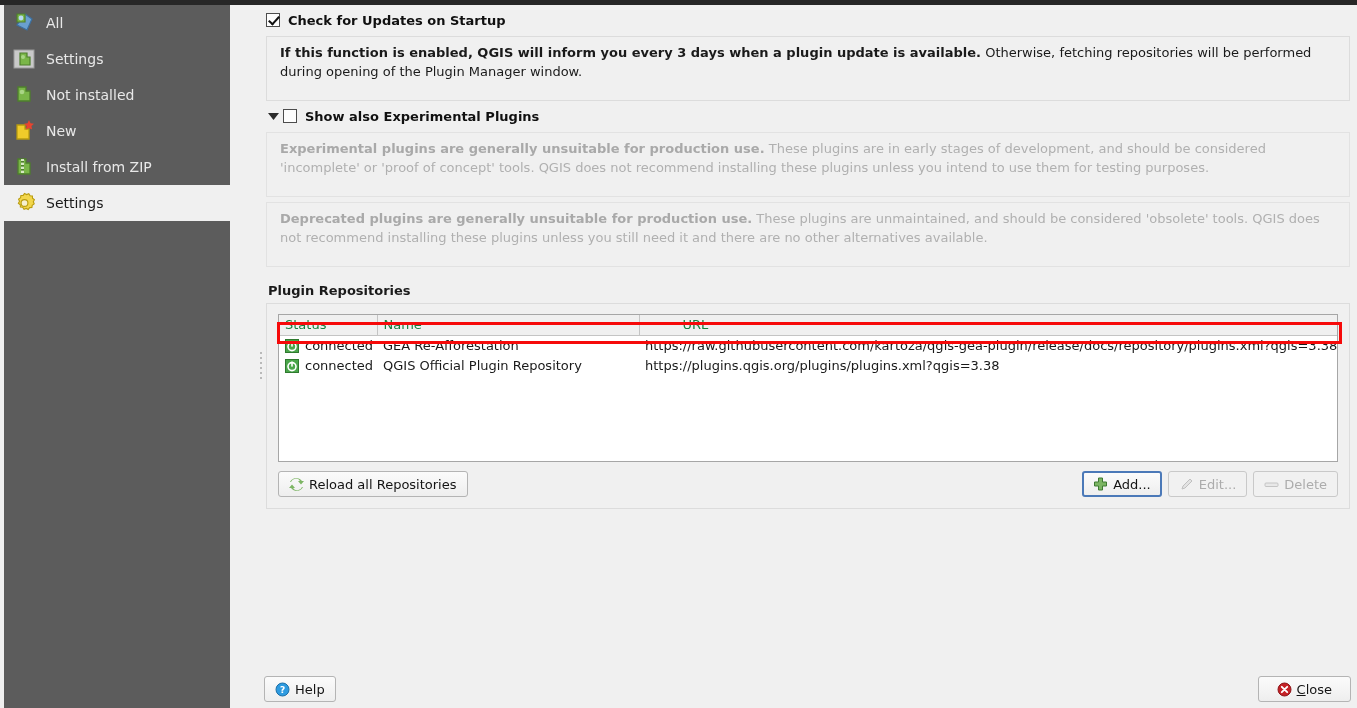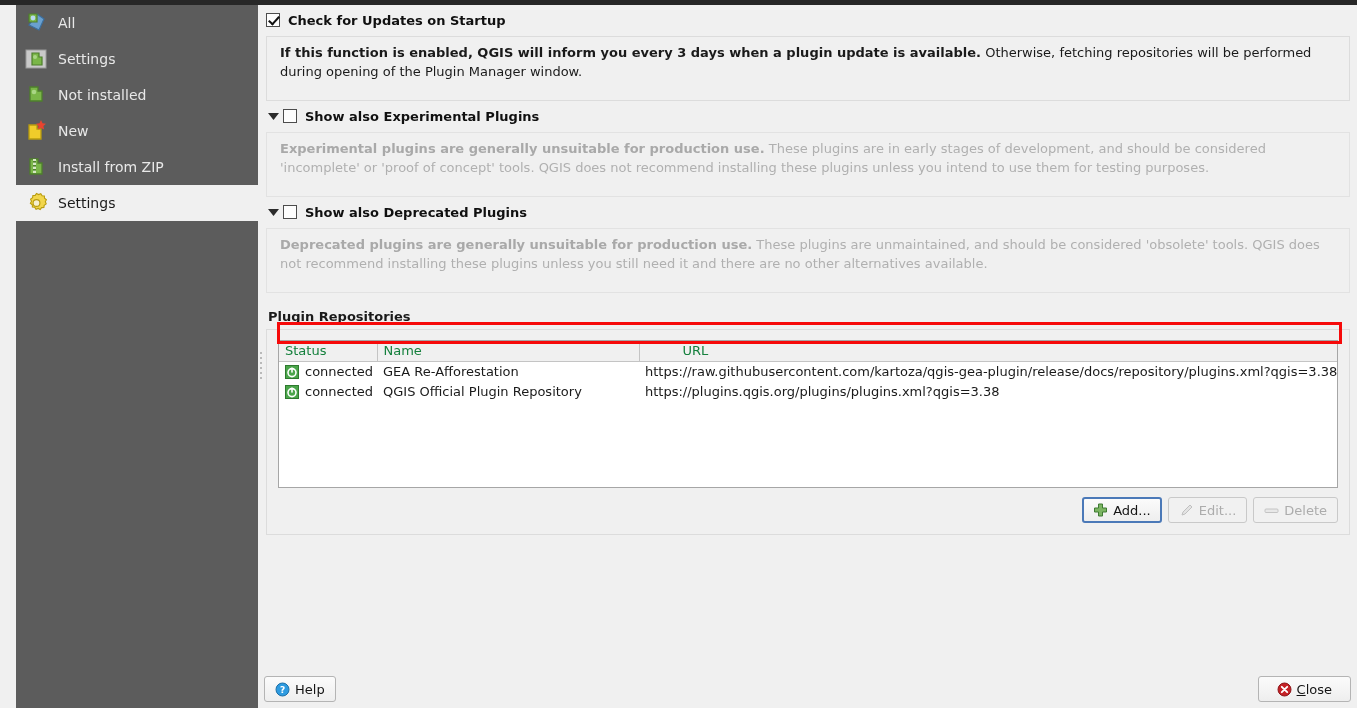--- a/index.html
+++ b/index.html
@@ -17,21 +17,21 @@
     width: 1357px; height: 708px;
     background: #f0f0f0;
   }
   
   .top-strip {
     position: absolute; left: 0; top: 0; width: 1357px; height: 5px;
     background: #272727;
   }
   
   .sidebar {
-    position: absolute; left: 16px; top: 5px; width: 248px; height: 703px;
+    position: absolute; left: 4px; top: 5px; width: 226px; height: 703px;
     background: #5c5c5c;
   }
   .side-item {
     display: flex; align-items: center;
     height: 36px; padding-left: 8px;
     color: #e8e8e8;
     font-size: 14px;
     cursor: default;
   }
   .side-item.selected {
@@ -300,29 +300,20 @@
             <path d="M0 1 L11 1 L5.5 8 Z" fill="#2b2b2b"></path>
           </svg>
       </span>
       <span class="cb"></span>
       <span class="chk-label">Show also Experimental Plugins</span>
     </div>
     <div class="infobox dim">
       <span class="b">Experimental plugins are generally unsuitable for production use.</span><span> These plugins are in early stages of development, and should be considered 'incomplete' or 'proof of concept' tools. QGIS does not recommend installing these plugins unless you intend to use them for testing purposes.</span>
     </div>
 
-    <div class="chk-row">
-      <span class="arrow">
-        <svg width="11" height="8" viewBox="0 0 11 8">
-            <path d="M0 1 L11 1 L5.5 8 Z" fill="#2b2b2b"></path>
-          </svg>
-      </span>
-      <span class="cb"></span>
-      <span class="chk-label">Show also Deprecated Plugins</span>
-    </div>
     <div class="infobox dim">
       <span class="b">Deprecated plugins are generally unsuitable for production use.</span><span> These plugins are unmaintained, and should be considered 'obsolete' tools. QGIS does not recommend installing these plugins unless you still need it and there are no other alternatives available.</span>
     </div>
 
     <div class="sect-title">Plugin Repositories</div>
 
     <div class="repo-frame">
 
       <div class="table-wrap">
         <table class="repos">
@@ -364,20 +355,29 @@
                 </span>
               </td>
               <td class="c-name">QGIS Official Plugin Repository</td>
               <td>https://plugins.qgis.org/plugins/plugins.xml?qgis=3.38</td>
             </tr>
           </tbody>
         </table>
       </div>
 
       <div class="btn-row">
+        <div class="btn">
+          <span class="bico">
+            <svg width="15" height="15" viewBox="0 0 15 15">
+              <path d="M2 5 a5 5 0 0 1 9 -1 l-2 0 3 3.5 3 -3.5 -2 0 a7 7 0 0 0 -12 1 z" fill="#7cb563"></path>
+              <path d="M13 10 a5 5 0 0 1 -9 1 l2 0 -3 -3.5 -3 3.5 2 0 a7 7 0 0 0 12 -1 z" fill="#7cb563"></path>
+            </svg>
+          </span>
+          <span>Reload all Repositories</span>
+        </div>
 
         <div class="spacer"></div>
 
         <div class="btn focus">
           <span class="bico">
             <svg width="15" height="15" viewBox="0 0 15 15">
               <path d="M5.5 1 h4 v4 h4 v4 h-4 v4 h-4 v-4 h-4 v-4 h4 z" fill="#7cb563" stroke="#3f7a33" stroke-width="1"></path>
             </svg>
           </span>
           <span>Add...</span>

